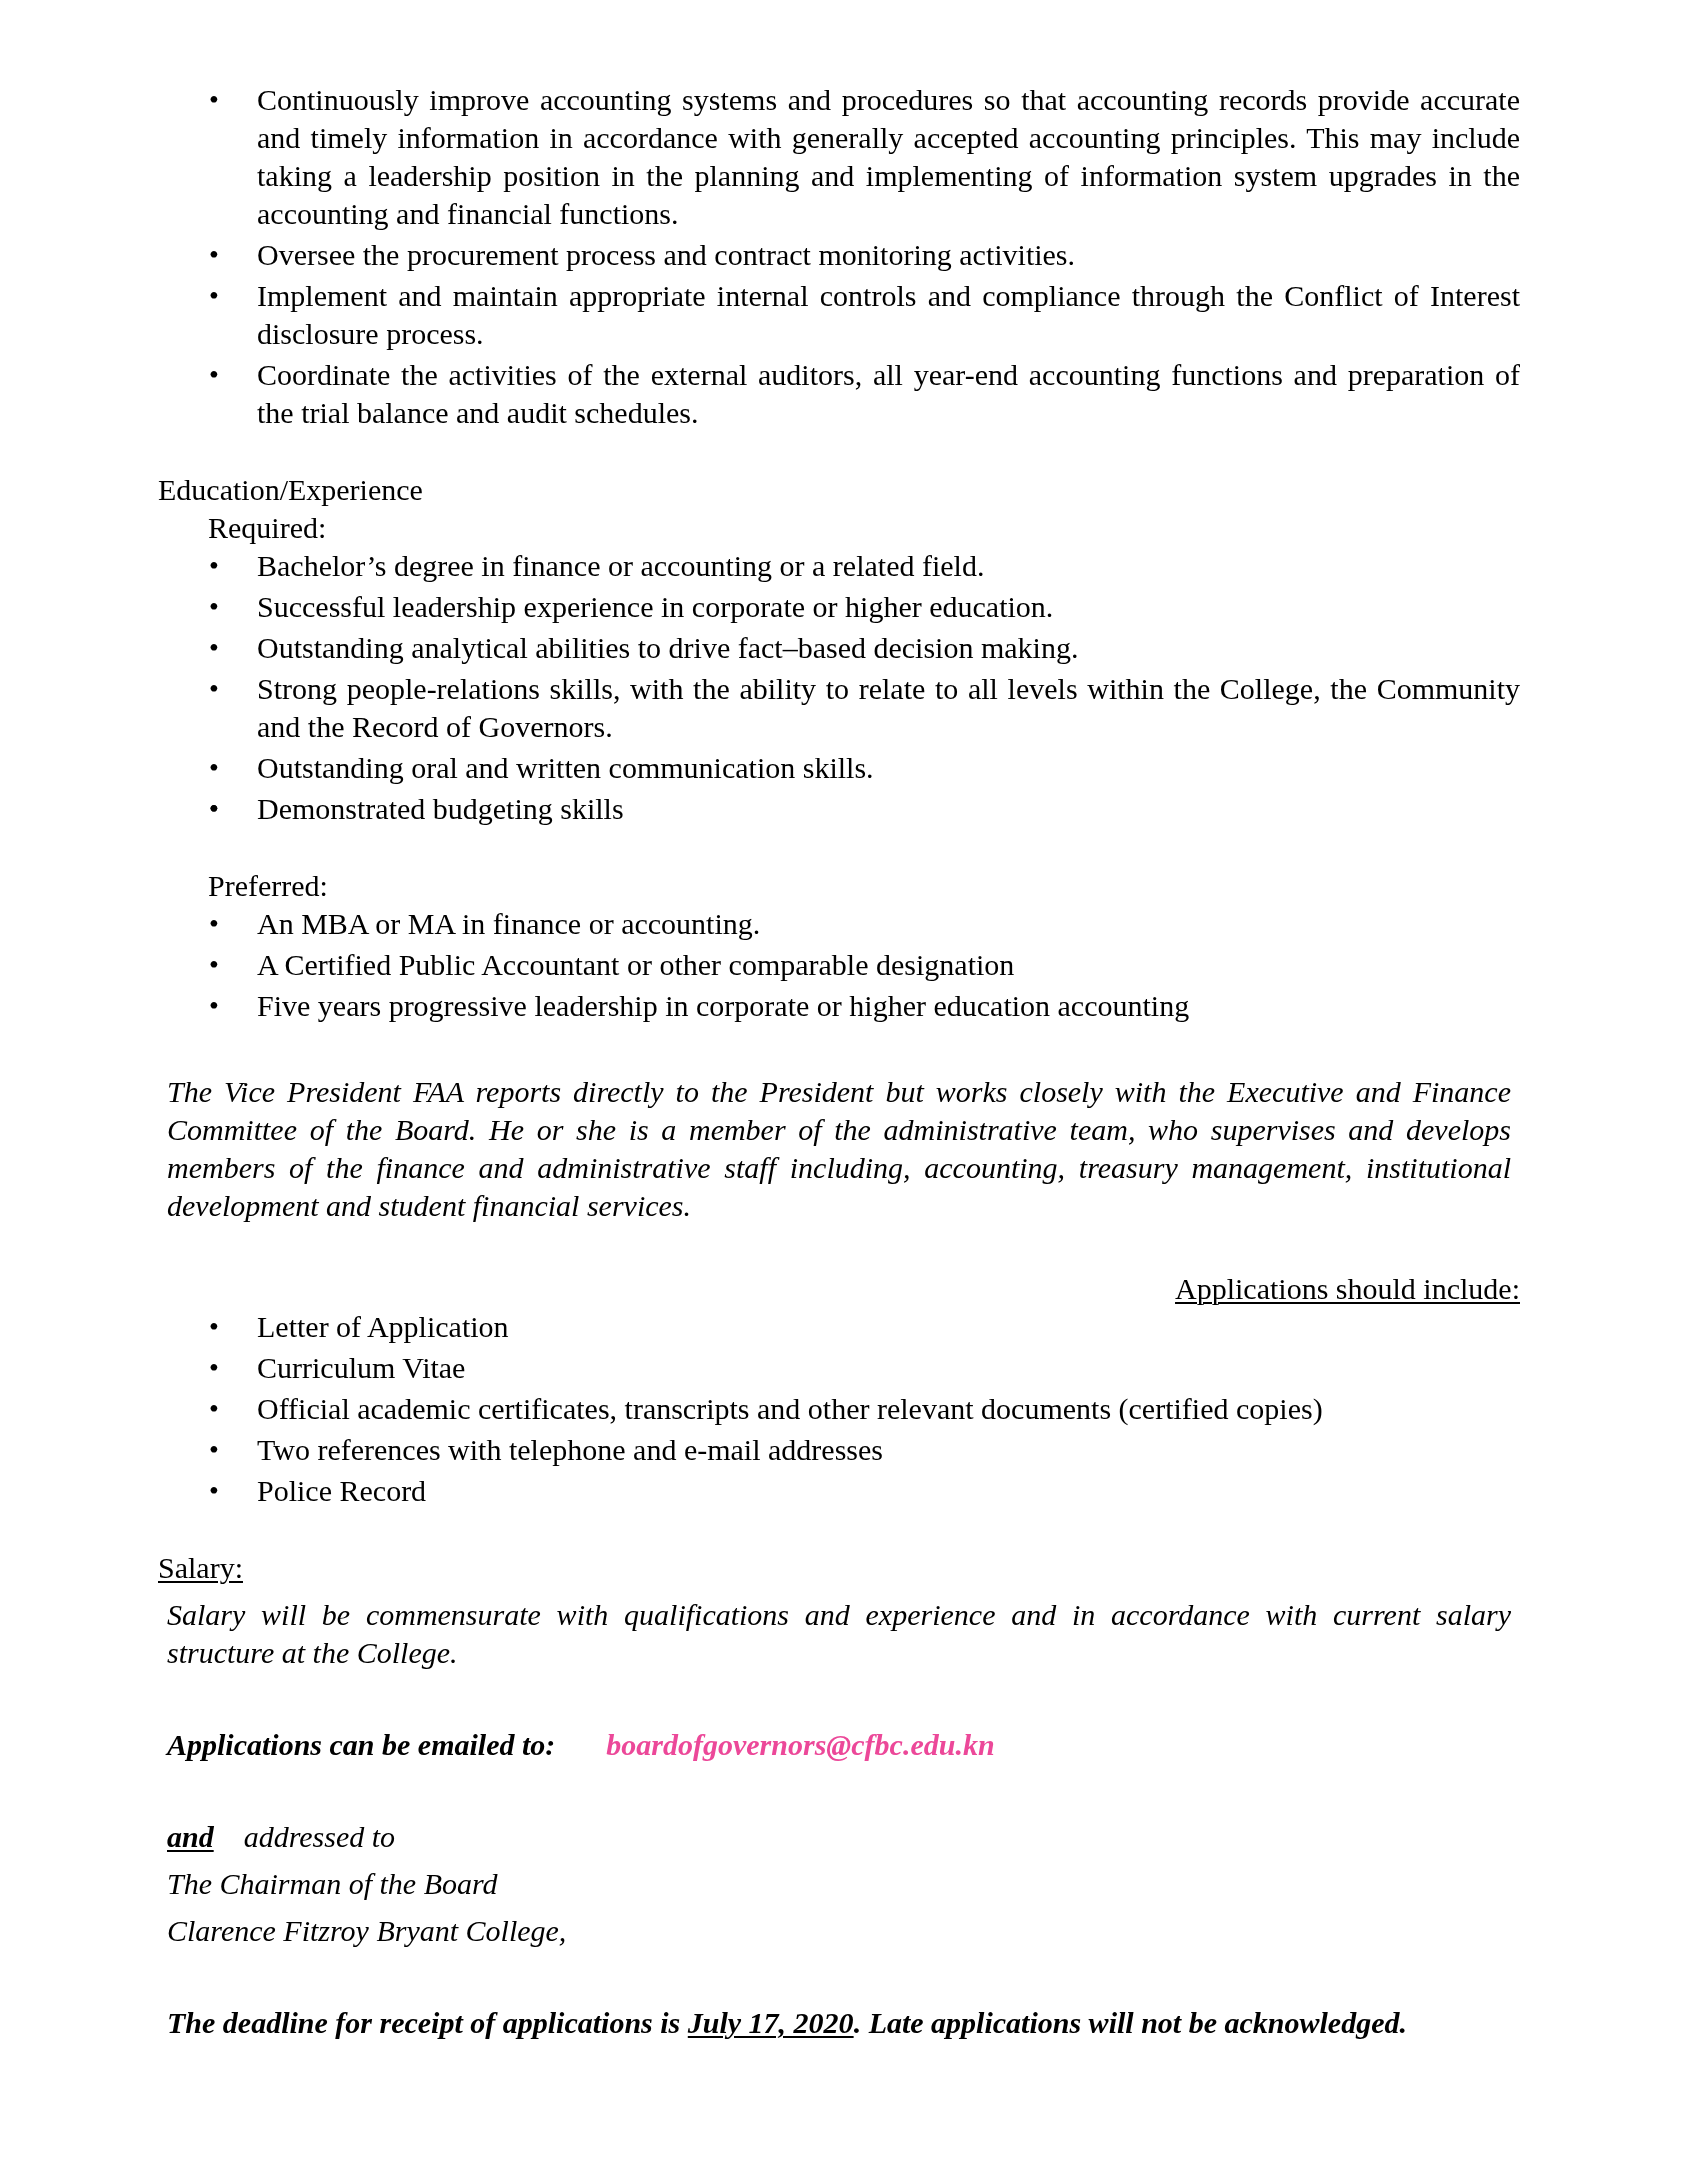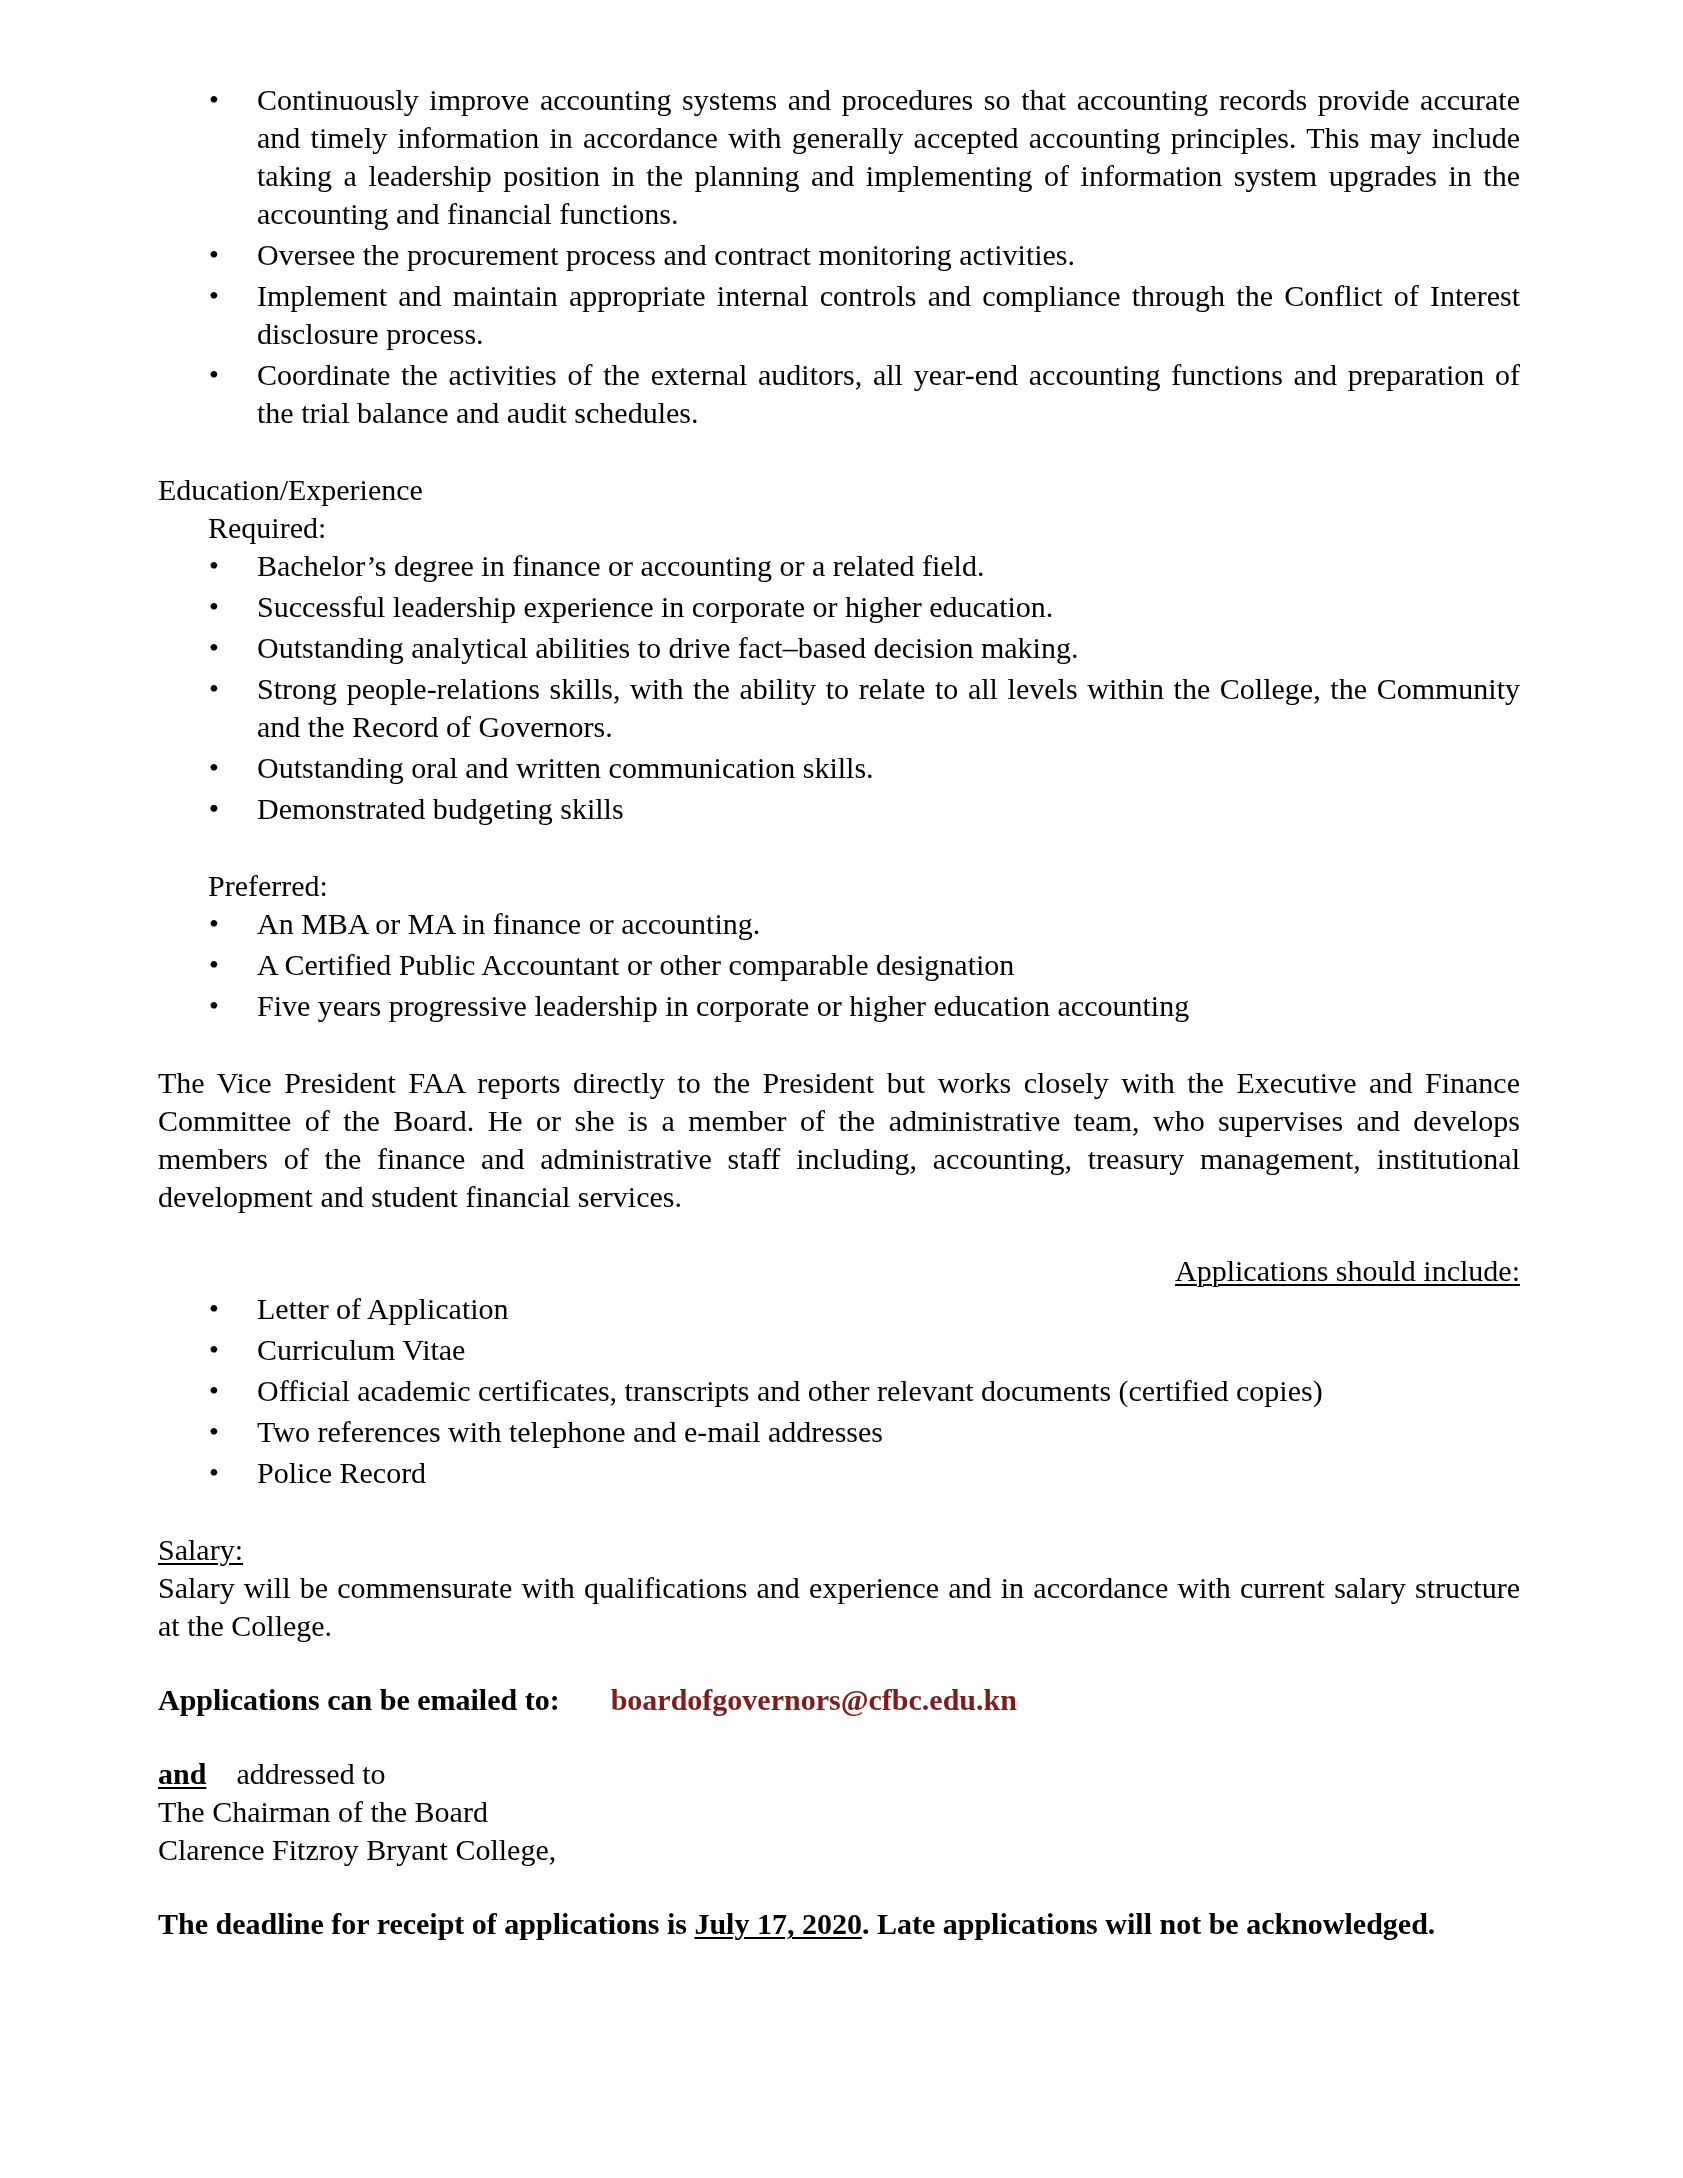--- a/index.html
+++ b/index.html
@@ -1,27 +1,27 @@
 <!DOCTYPE html>
 <html><head>
 <meta charset="utf-8">
 <style>
   html, body { margin: 0; padding: 0; background: #ffffff; }
   body { width: 1683px; height: 2178px; position: relative; overflow: hidden;
          font-family: "Liberation Serif", "DejaVu Serif", serif; color: #000; font-size: 30px; }
   .page { position: absolute; left: 158px; top: 81px; width: 1362px; }
-  .p { line-height: 38px; margin: 0; text-align: justify; }
+  .p { line-height: 38px; margin: 9px; text-align: justify; font-style: italic; }
   ul.bl { list-style: none; margin: 0; padding: 0; }
   ul.bl li { position: relative; padding-left: 99px; line-height: 38px; text-align: justify; margin: 0 0 3px 0; }
   ul.bl li .bullet { position: absolute; left: 51px; top: 0; font-size: 28px; }
   .h { font-weight: normal; line-height: 38px; margin: 0; }
   .sub { padding-left: 50px; }
   .u { text-decoration: underline; text-decoration-thickness: 2px; text-underline-offset: 3px; }
   .gap { height: 36px; }
-  .email { color: #7f1d1d; font-weight: bold; }
+  .email { color: #ec4899; font-weight: bold; }
 </style>
 </head>
 <body>
 
 <div class="page">
 
   <ul class="bl">
     <li><span class="bullet">•</span><span>Continuously improve accounting systems and procedures so that accounting records provide accurate and timely information in accordance with generally accepted accounting principles. This may include taking a leadership position in the planning and implementing of information system upgrades in the accounting and financial functions.</span></li>
     <li><span class="bullet">•</span><span>Oversee the procurement process and contract monitoring activities.</span></li>
     <li><span class="bullet">•</span><span>Implement and maintain appropriate internal controls and compliance through the Conflict of Interest disclosure process.</span></li>

